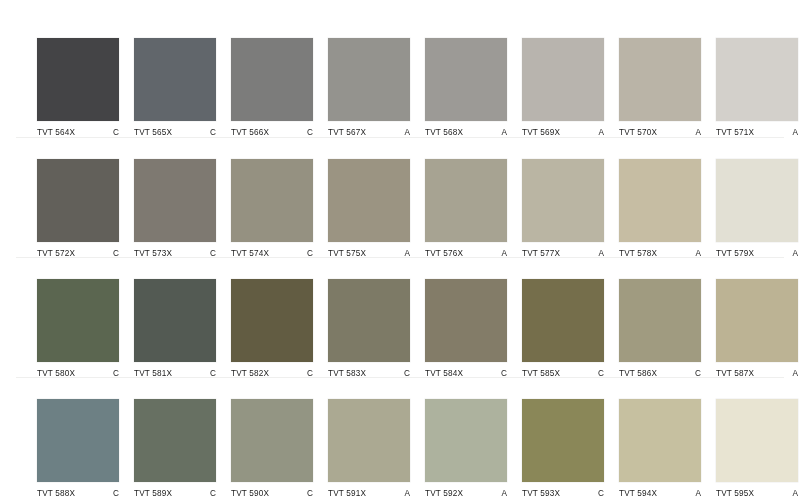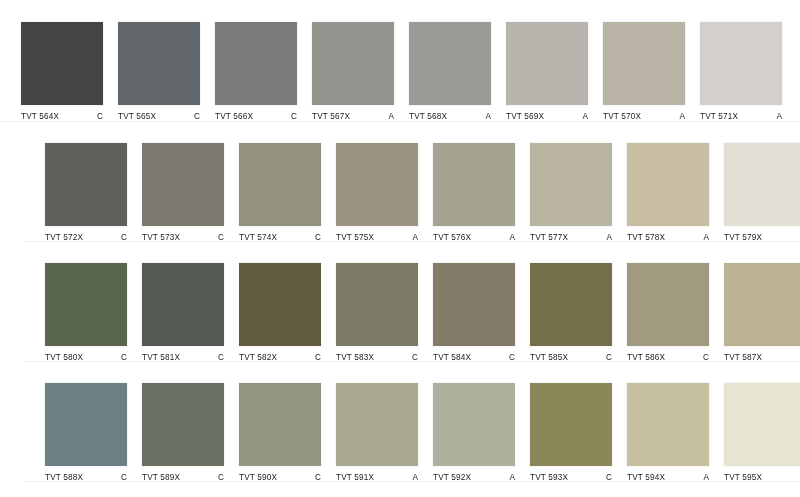--- a/index.html
+++ b/index.html
@@ -12,41 +12,40 @@
     width: 800px;
     height: 497px;
     font-family: "Liberation Sans", sans-serif;
     color: #1a1a1a;
     overflow: hidden;
   }
   #swatch-sheet {
     width: 800px;
     height: 497px;
     box-sizing: border-box;
-    padding: 0;
+    padding: 16px;
     background: #ffffff;
     position: relative;
   }
   .swatch-row {
     display: flex;
     flex-direction: row;
     align-items: flex-start;
     height: 120px;
     padding-left: 21px;
     padding-right: 10px;
     box-sizing: border-box;
     position: relative;
   }
   .swatch-row.first-row {
     height: 122px;
     padding-top: 22px;
   }
   .swatch-row.sub-row {
     padding-top: 21px;
-    margin-left: 24px;
   }
   .swatch-row::after {
     content: "";
     position: absolute;
     left: 0px;
     right: 0px;
     bottom: 0px;
     height: 1px;
     background: #efefee;
   }

